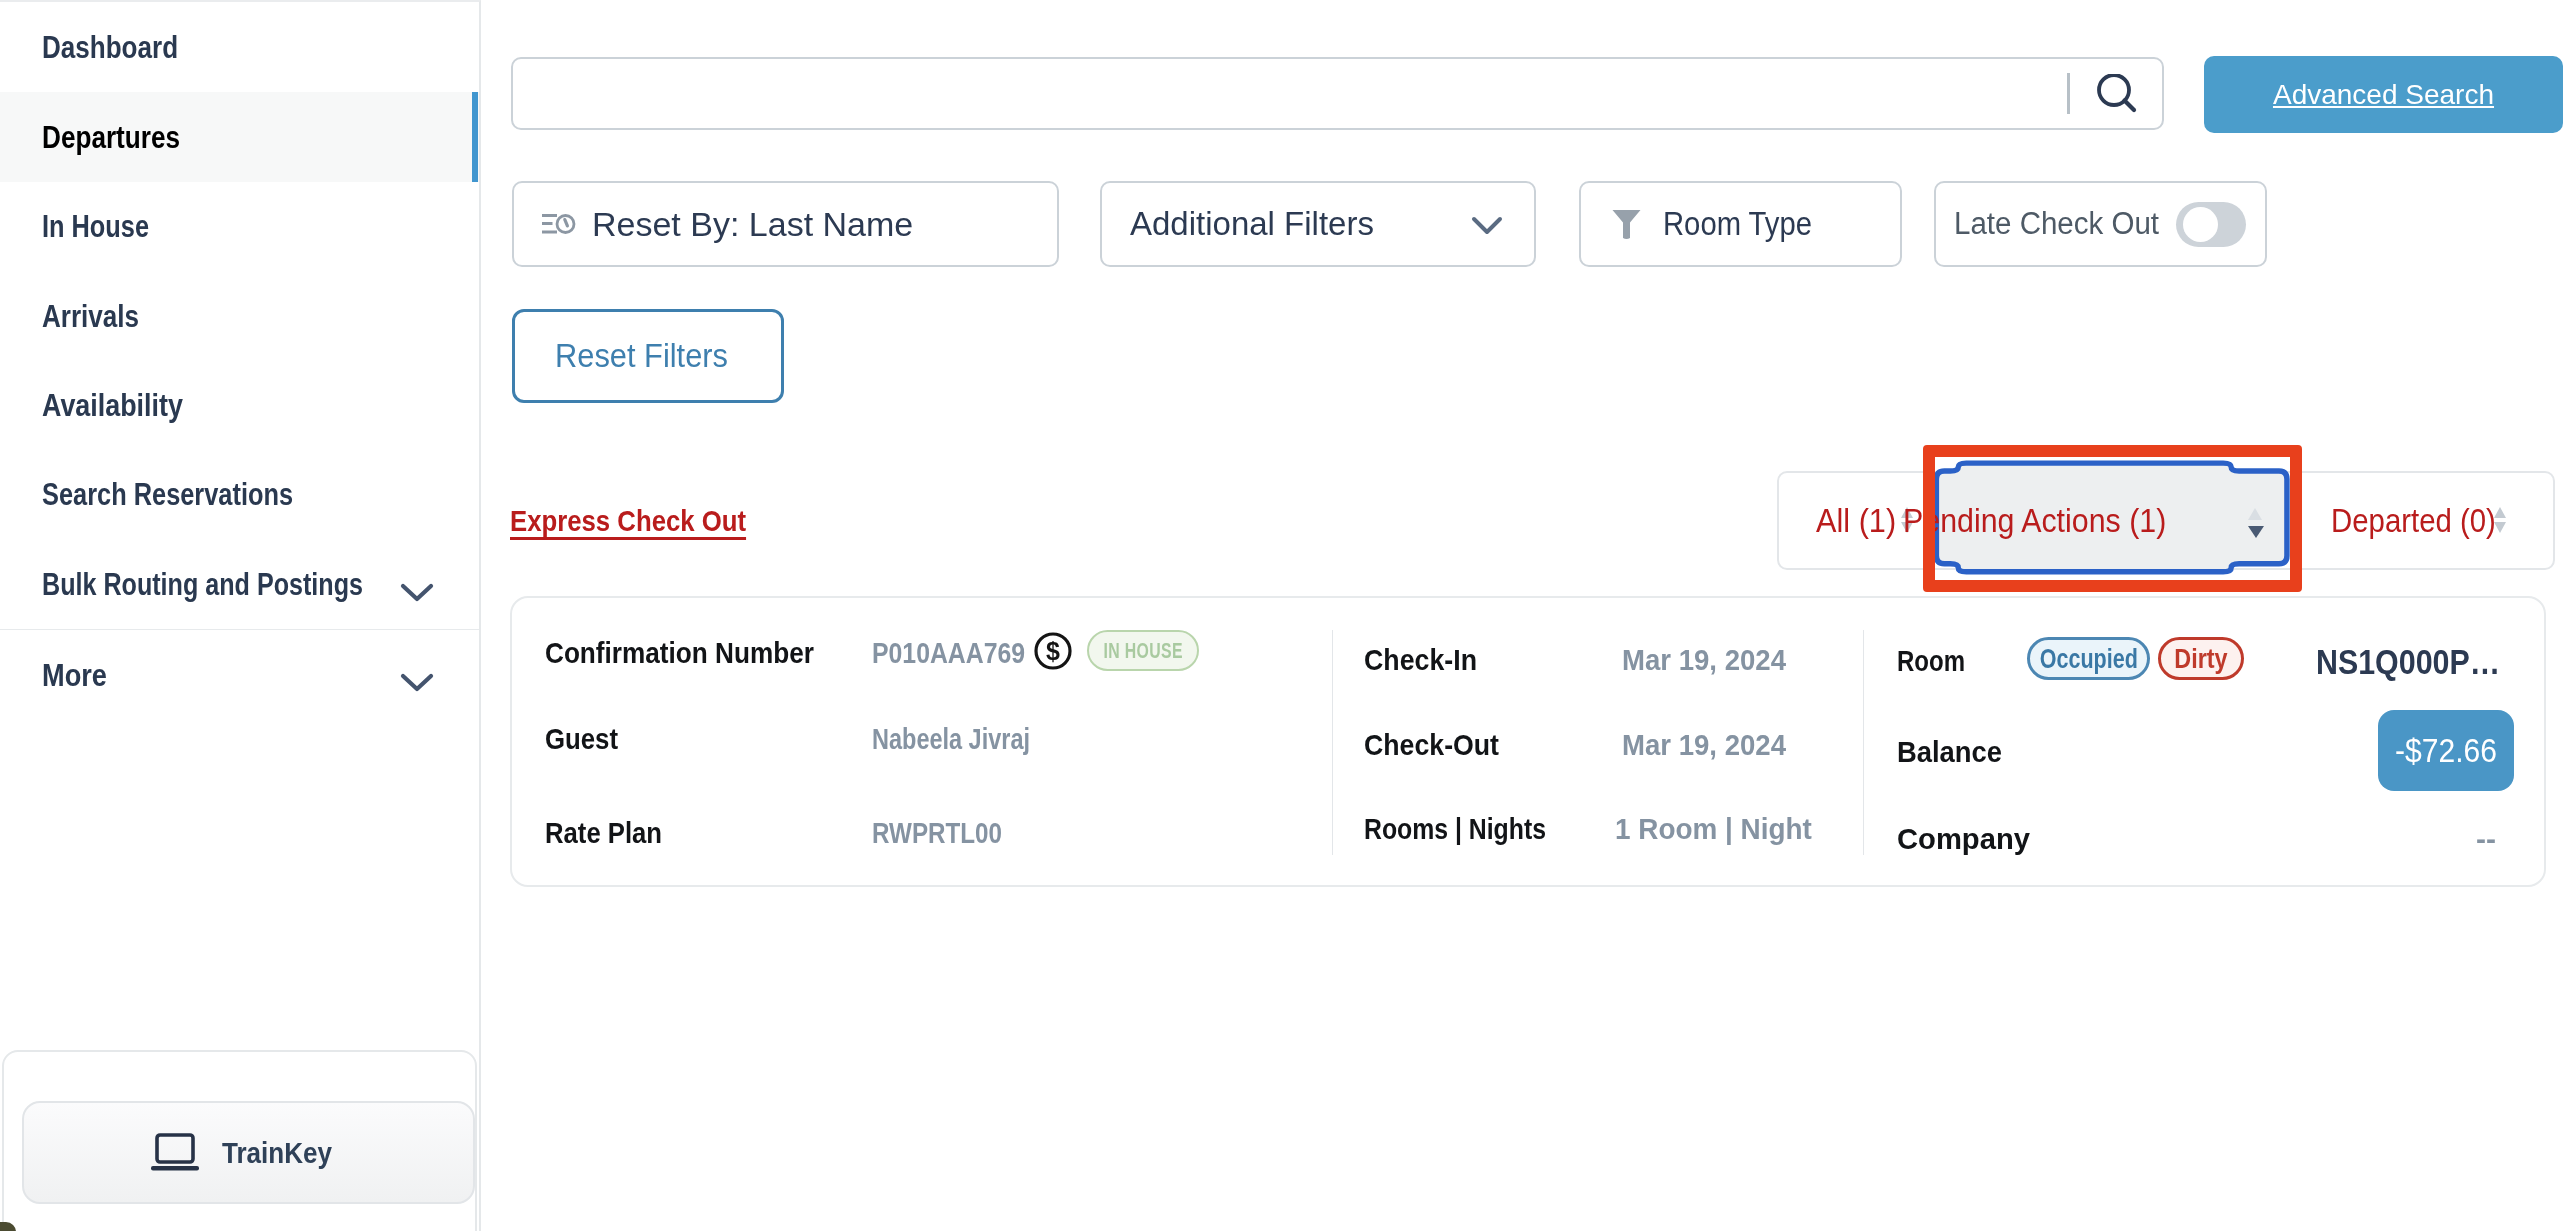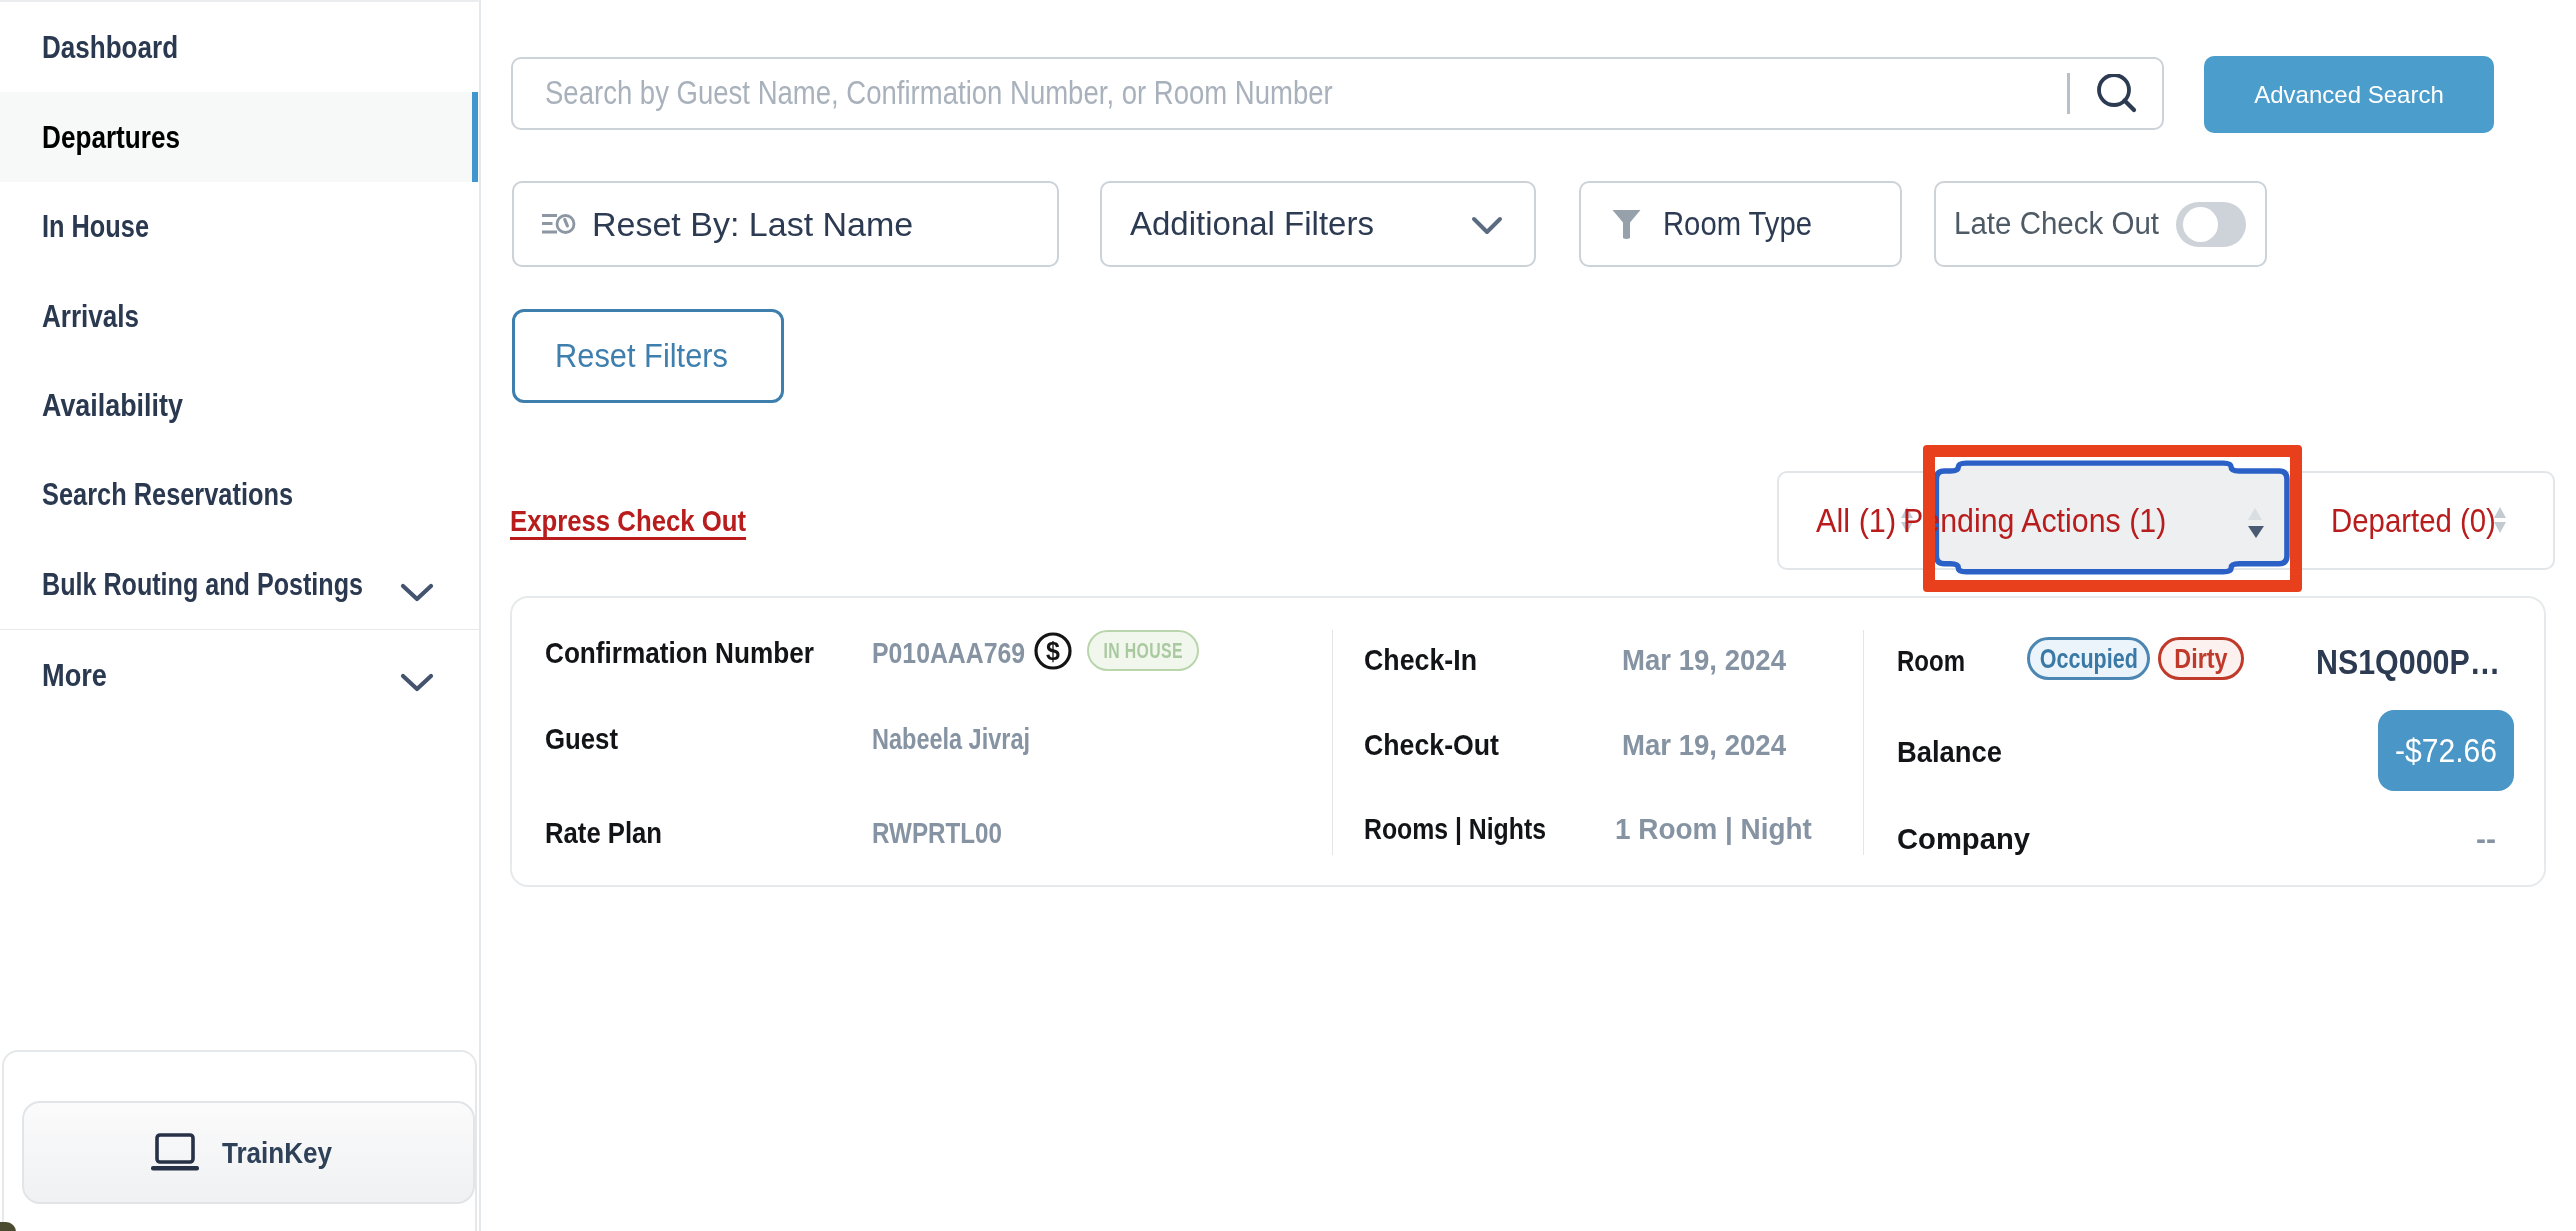--- a/index.html
+++ b/index.html
@@ -18,22 +18,22 @@
   #bpanel { left:2px; top:1050px; width:475px; height:199px; border:2px solid #e5e8ea; border-radius:16px; background:#fff; }
   #tkbtn { left:22px; top:1101px; width:453px; height:103px; border:2px solid #e2e5e8; border-radius:18px;
            background:linear-gradient(#fbfbfc,#f0f1f2); display:flex; align-items:center; justify-content:center; gap:22px;
            font-size:30px; font-weight:700; color:#2f4158; }
   #olive { left:-4px; top:1222px; width:20px; height:12px; background:#4b4b31; border-radius:0 10px 0 0; }
 
   
   #searchbox { left:511px; top:57px; width:1653px; height:73px; border:2px solid #cbd2d8; border-radius:10px; background:#fff; }
   #searchph { position:absolute; left:32px; top:0px; height:68px; display:flex; align-items:center; font-size:33px; color:#a9b2bc; }
   #searchsep { position:absolute; left:1554px; top:14px; height:41px; width:3px; background:#b7c0c7; }
-  #advbtn { left:2204px; top:56px; width:290px; height:77px; background:#4b9dcb; border-radius:10px; color:#fff;
-            font-size:24px; display:flex; align-items:center; justify-content:center; }
+  #advbtn { left:2204px; top:56px; width:359px; height:77px; background:#4b9dcb; border-radius:10px; color:#fff;
+            font-size:28px; display:flex; align-items:center; justify-content:center;text-decoration:underline; }
 
   
   .fbox { position:absolute; top:181px; height:86px; border:2px solid #cbd2d8; border-radius:10px; background:#fff;
           display:flex; align-items:center; font-size:33px; color:#2c3a52; }
   #sortbox { left:512px; width:547px; font-size:34px; }
   #addbox  { left:1100px; width:436px; }
   #roombox { left:1579px; width:323px; }
   #latebox { left:1934px; width:333px; font-size:31px; color:#4e5a66; }
   #toggle { position:absolute; left:240px; top:19px; width:70px; height:45px; background:#cdd3d9; border-radius:23px; }
   #toggle::after { content:""; position:absolute; left:7px; top:5px; width:35px; height:35px; border-radius:50%; background:#fff; }
@@ -108,23 +108,20 @@
 <div id="tkbtn" class="abs">
     <svg width="52" height="40" viewBox="0 0 52 40">
       <rect x="9" y="2" width="36" height="27" rx="3" fill="none" stroke="#273247" stroke-width="3.6"></rect>
       <rect x="3" y="33" width="48" height="4.5" rx="2" fill="#273247"></rect>
     </svg>
     <span class="sx" style="transform:scaleX(0.868)">TrainKey</span>
   </div>
 <div id="olive" class="abs"></div>
 
 <div id="searchbox" class="abs">
-  <div id="searchph">
-      <span class="sx" style="transform:scaleX(0.834)">Search by Guest Name, Confirmation Number, or Room Number</span>
-    </div>
   <div id="searchsep"></div>
   <svg style="position:absolute; left:1584px; top:15px;" width="48" height="46" viewBox="0 0 48 46">
       <circle cx="17" cy="16" r="15" fill="none" stroke="#2c3a52" stroke-width="3.8"></circle>
       <line x1="27.5" y1="26.5" x2="37" y2="36" stroke="#2c3a52" stroke-width="4.2" stroke-linecap="round"></line>
     </svg>
 </div>
 <div id="advbtn" class="abs">
     <span>Advanced Search</span>
   </div>
 

